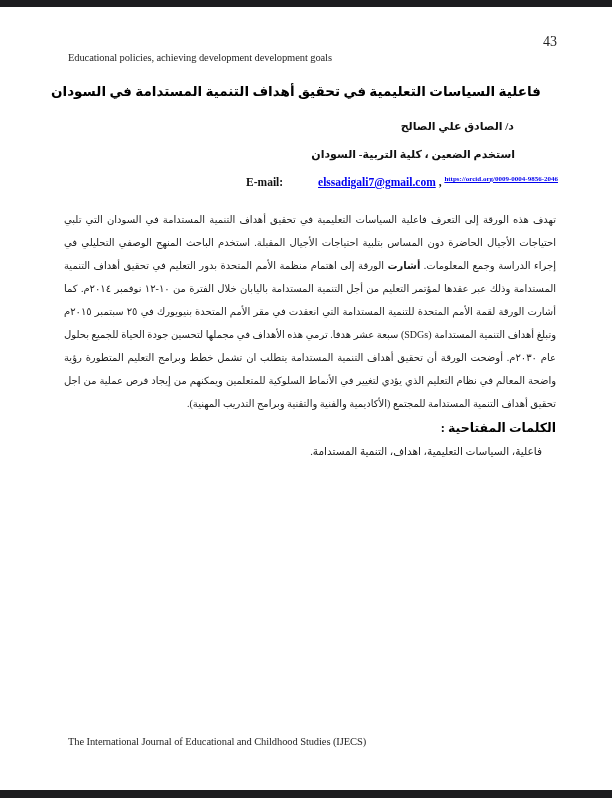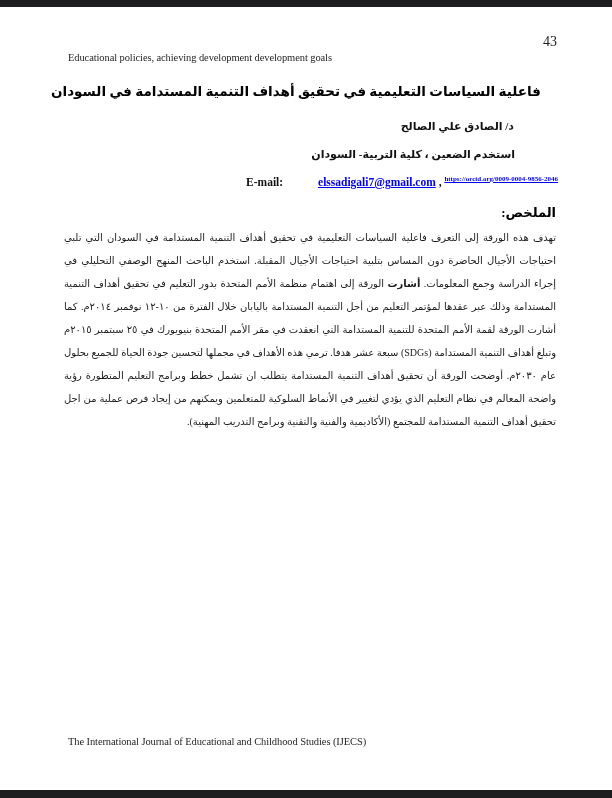--- a/index.html
+++ b/index.html
@@ -52,21 +52,22 @@
   <div class="affil" dir="rtl">استخدم الضعين ، كلية التربية- السودان</div>
 
   <div class="email-line">
     <span>E-mail:</span>
     <a class="email-link" href="#">elssadigali7@gmail.com</a>
     <span class="sep">,</span>
     <a class="orcid-link" href="#">https://orcid.org/0009-0004-9856-2046</a>
   </div>
 
   <div class="content">
-    <div class="abs-head" dir="rtl">الملخص:</div>
     <p class="abs-body" dir="rtl"><span>تهدف هذه الورقة إلى التعرف فاعلية السياسات التعليمية في تحقيق أهداف التنمية المستدامة في السودان التي تلبي احتياجات الأجيال الحاضرة دون المساس بتلبية احتياجات الأجيال المقبلة. استخدم الباحث المنهج الوصفي التحليلي في إجراء الدراسة وجمع المعلومات. </span><b>أشارت</b><span> الورقة إلى اهتمام منظمة الأمم المتحدة بدور التعليم في تحقيق أهداف التنمية المستدامة وذلك عبر عقدها لمؤتمر التعليم من أجل التنمية المستدامة باليابان خلال الفترة من ١٠-١٢ نوفمبر ٢٠١٤م. كما أشارت الورقة لقمة الأمم المتحدة للتنمية المستدامة التي انعقدت في مقر الأمم المتحدة بنيويورك في ٢٥ سبتمبر ٢٠١٥م وتبلغ أهداف التنمية المستدامة (SDGs) سبعة عشر هدفا. ترمي هذه الأهداف في مجملها لتحسين جودة الحياة للجميع بحلول عام ٢٠٣٠م. أوضحت الورقة أن تحقيق أهداف التنمية المستدامة يتطلب ان تشمل خطط وبرامج التعليم المتطورة رؤية واضحة المعالم في نظام التعليم الذي يؤدي لتغيير في الأنماط السلوكية للمتعلمين ويمكنهم من إيجاد فرص عملية من اجل تحقيق أهداف التنمية المستدامة للمجتمع (الأكاديمية والفنية والتقنية وبرامج التدريب المهنية).</span></p>
+    <div class="kw-head" dir="rtl">الكلمات المفتاحية :</div>
+    <div class="kw-body" dir="rtl">فاعلية، السياسات التعليمية، اهداف، التنمية  المستدامة.</div>
   </div>
 
   <div class="footer">The International Journal of Educational and Childhood Studies (IJECS)</div>
 
   <div class="scan-bar bottom"></div>
 
 </div>
 
 </body></html>

